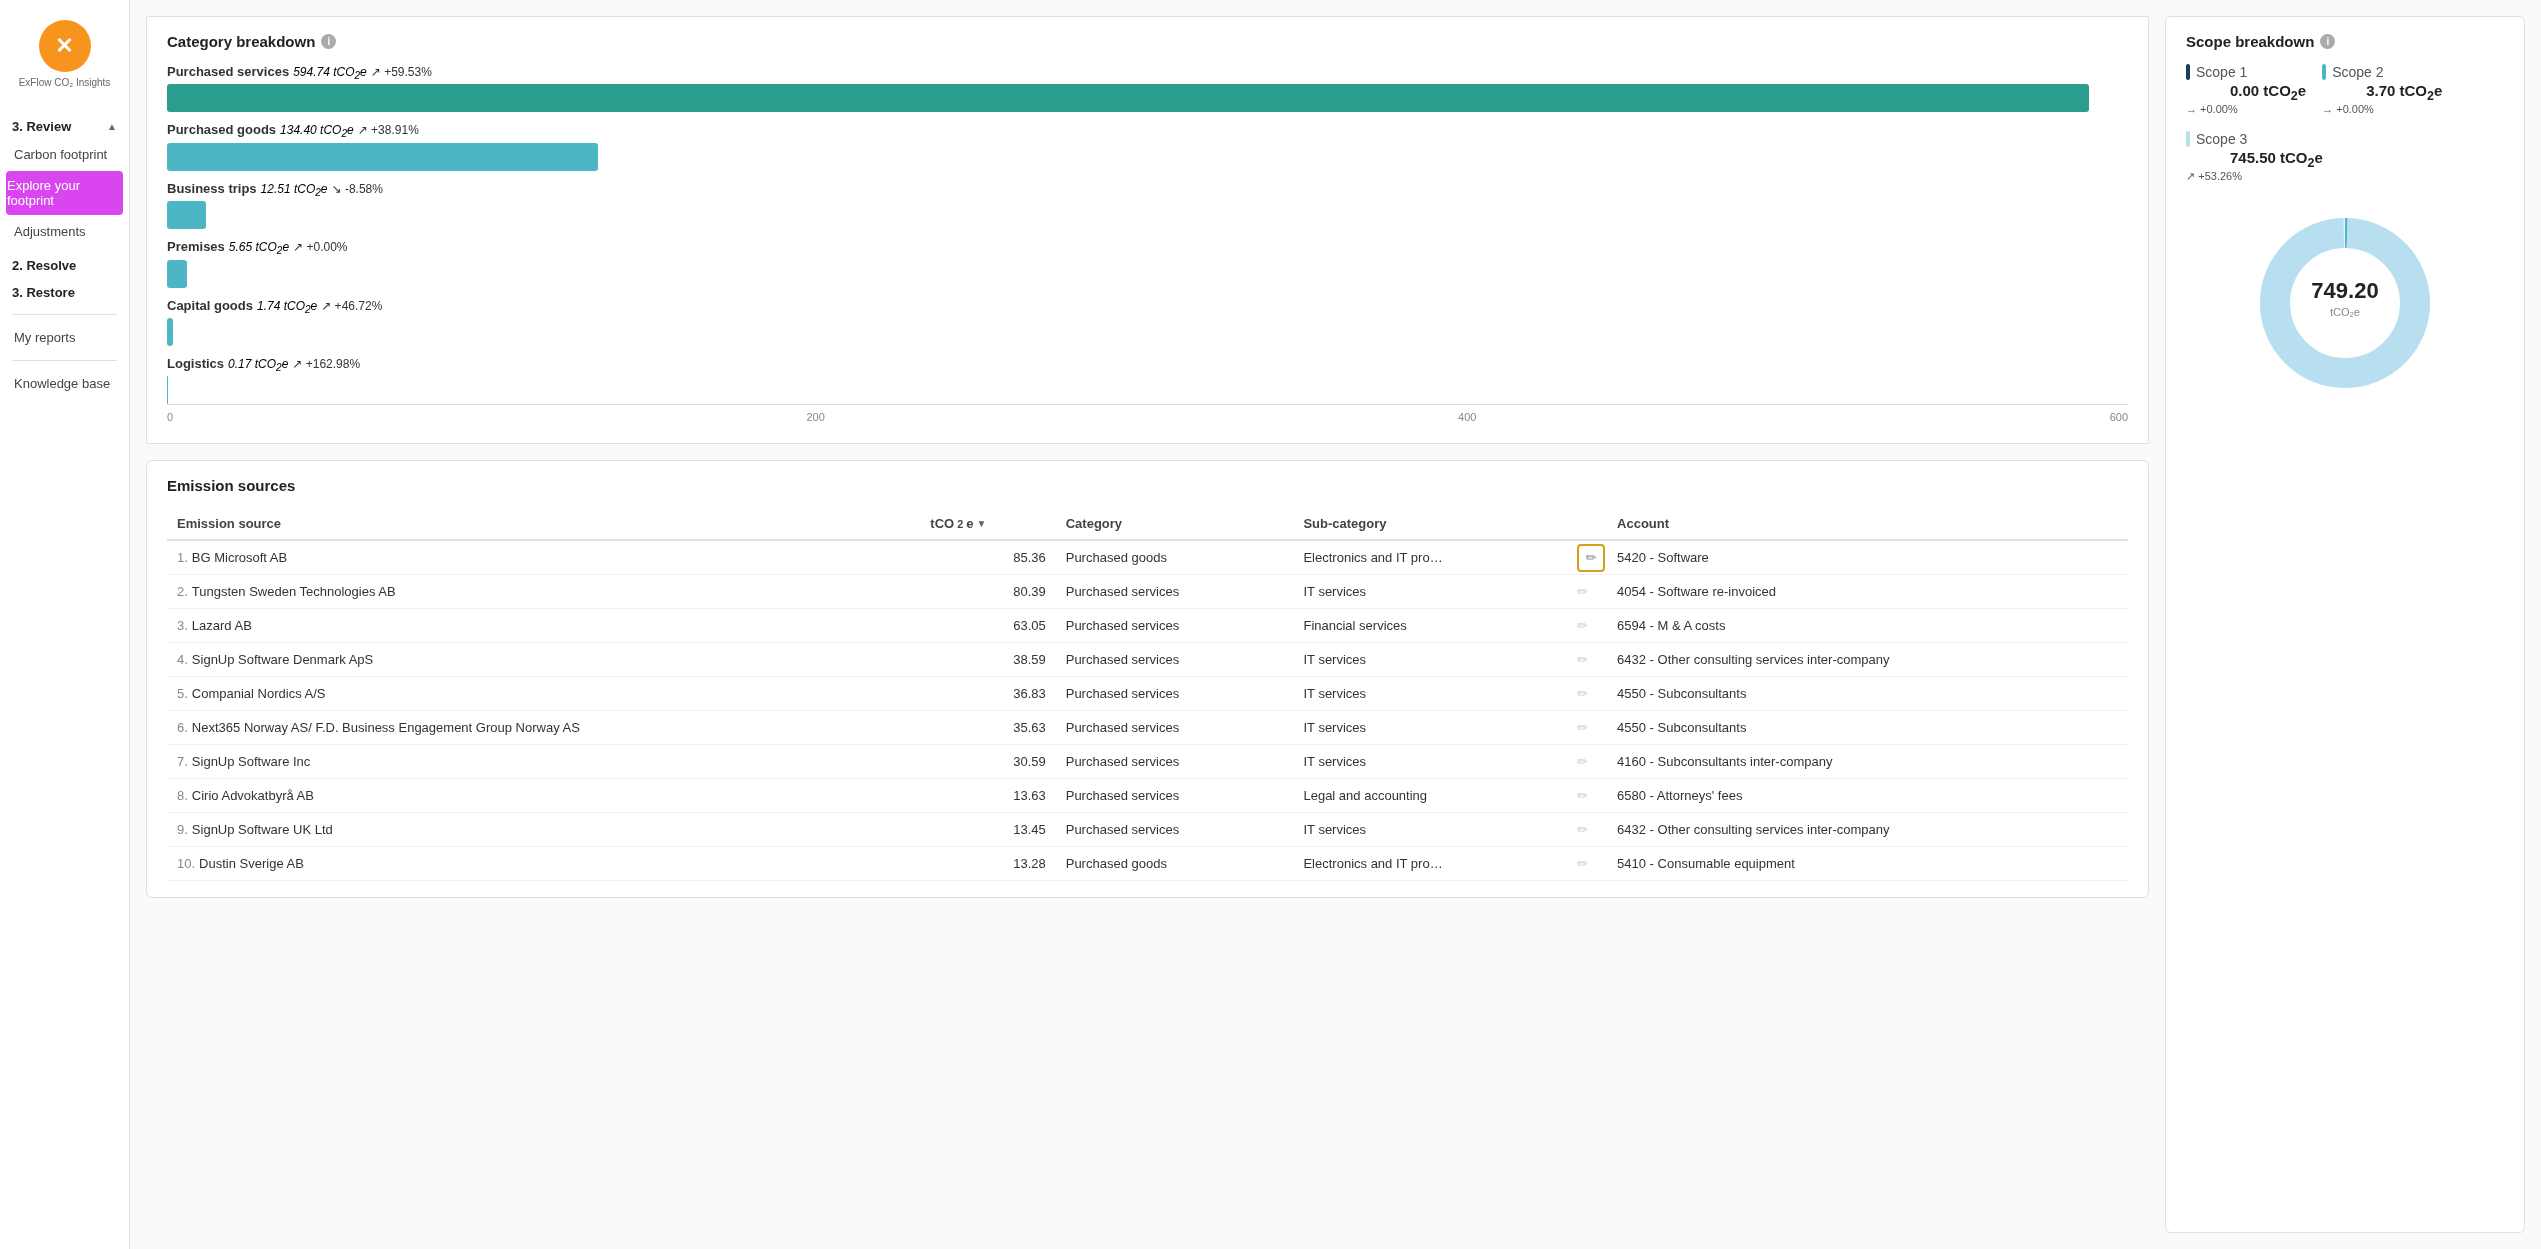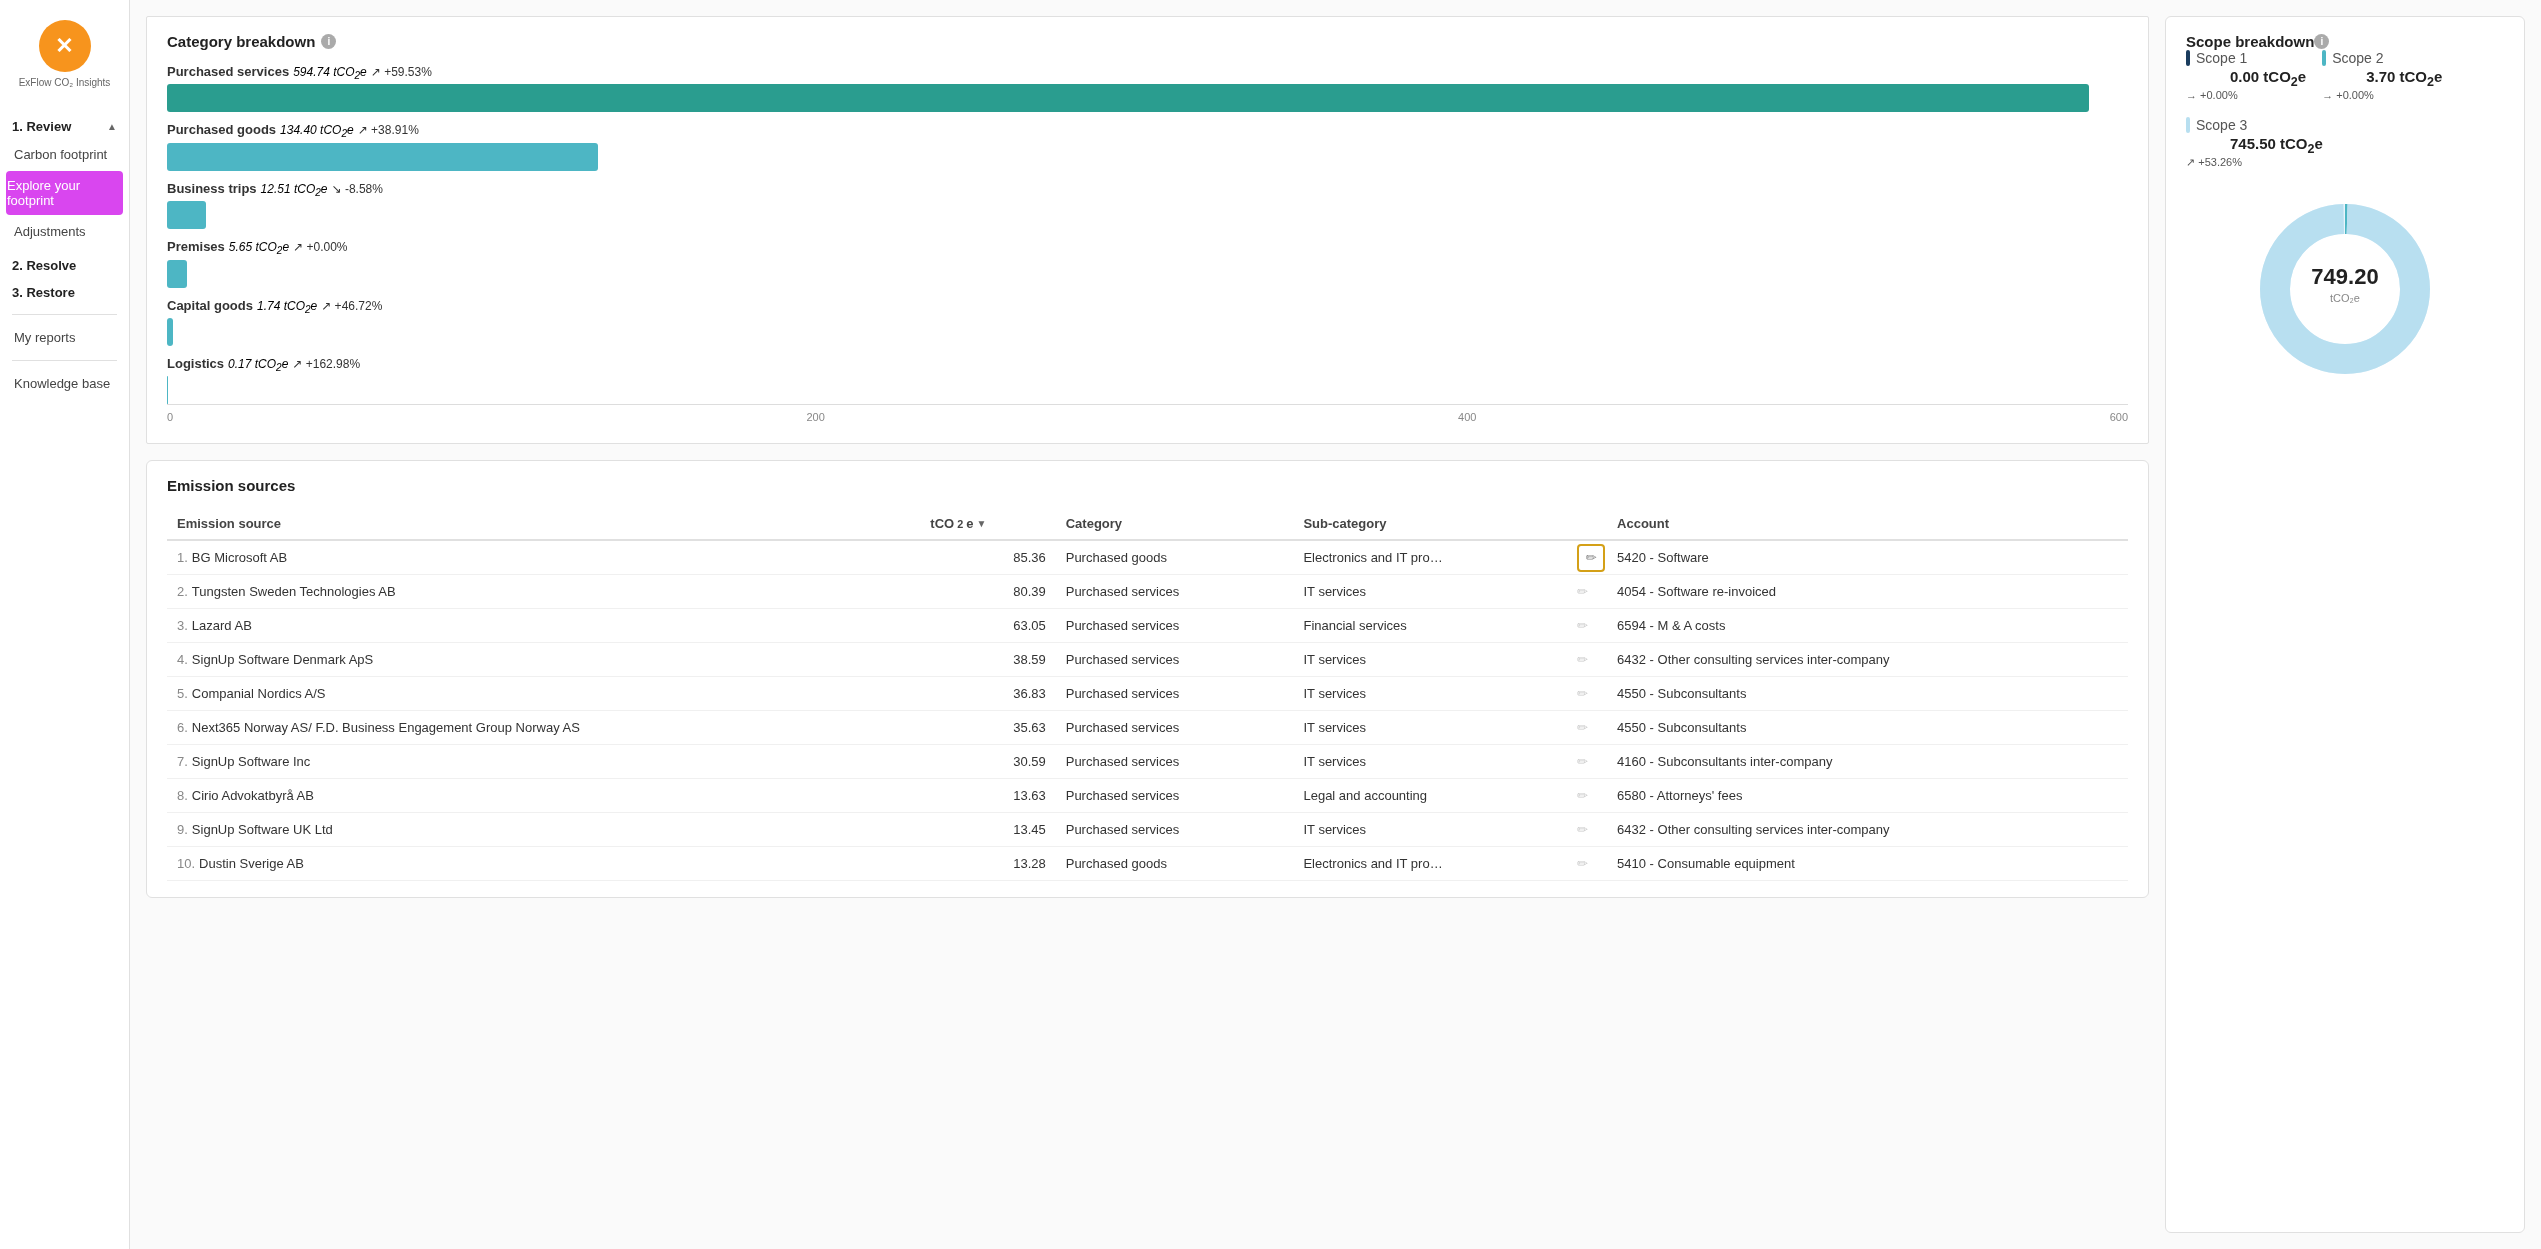--- a/index.html
+++ b/index.html
@@ -138,22 +138,23 @@
     .right-panel {
       width: 360px;
       min-width: 300px;
       background: #fff;
       border: 1px solid #e0e0e0;
       border-radius: 6px;
       padding: 16px 20px;
     }
 
     .scope-breakdown-header {
-      display: flex; align-items: center; 
+      display: flex; align-items: center; gap: 6px;
       font-size: 15px; font-weight: 600; color: #222;
+      margin-bottom: 14px;
     }
 
     .scope-stats {
       display: flex; flex-wrap: wrap; gap: 16px;
       margin-bottom: 20px;
     }
     .scope-item {
       display: flex; flex-direction: column;
     }
     .scope-item-header {
@@ -245,21 +246,21 @@
 <body>
 
 <nav class="sidebar">
   <div class="sidebar-logo">
     <div class="logo-circle">✕</div>
     <div class="logo-text">ExFlow CO₂ Insights</div>
   </div>
 
   <div class="sidebar-nav">
     <div class="nav-section-header">
-      <span>1. Review</span>
+      <span>3. Review</span>
       <span class="chevron">▲</span>
     </div>
     <div class="nav-item">Carbon footprint</div>
     <div class="nav-item active">Explore your footprint</div>
     <div class="nav-item">Adjustments</div>
 
     <div class="nav-section-header" style="margin-top:6px;">
       <span>2. Resolve</span>
     </div>
     <div class="nav-section-header">

